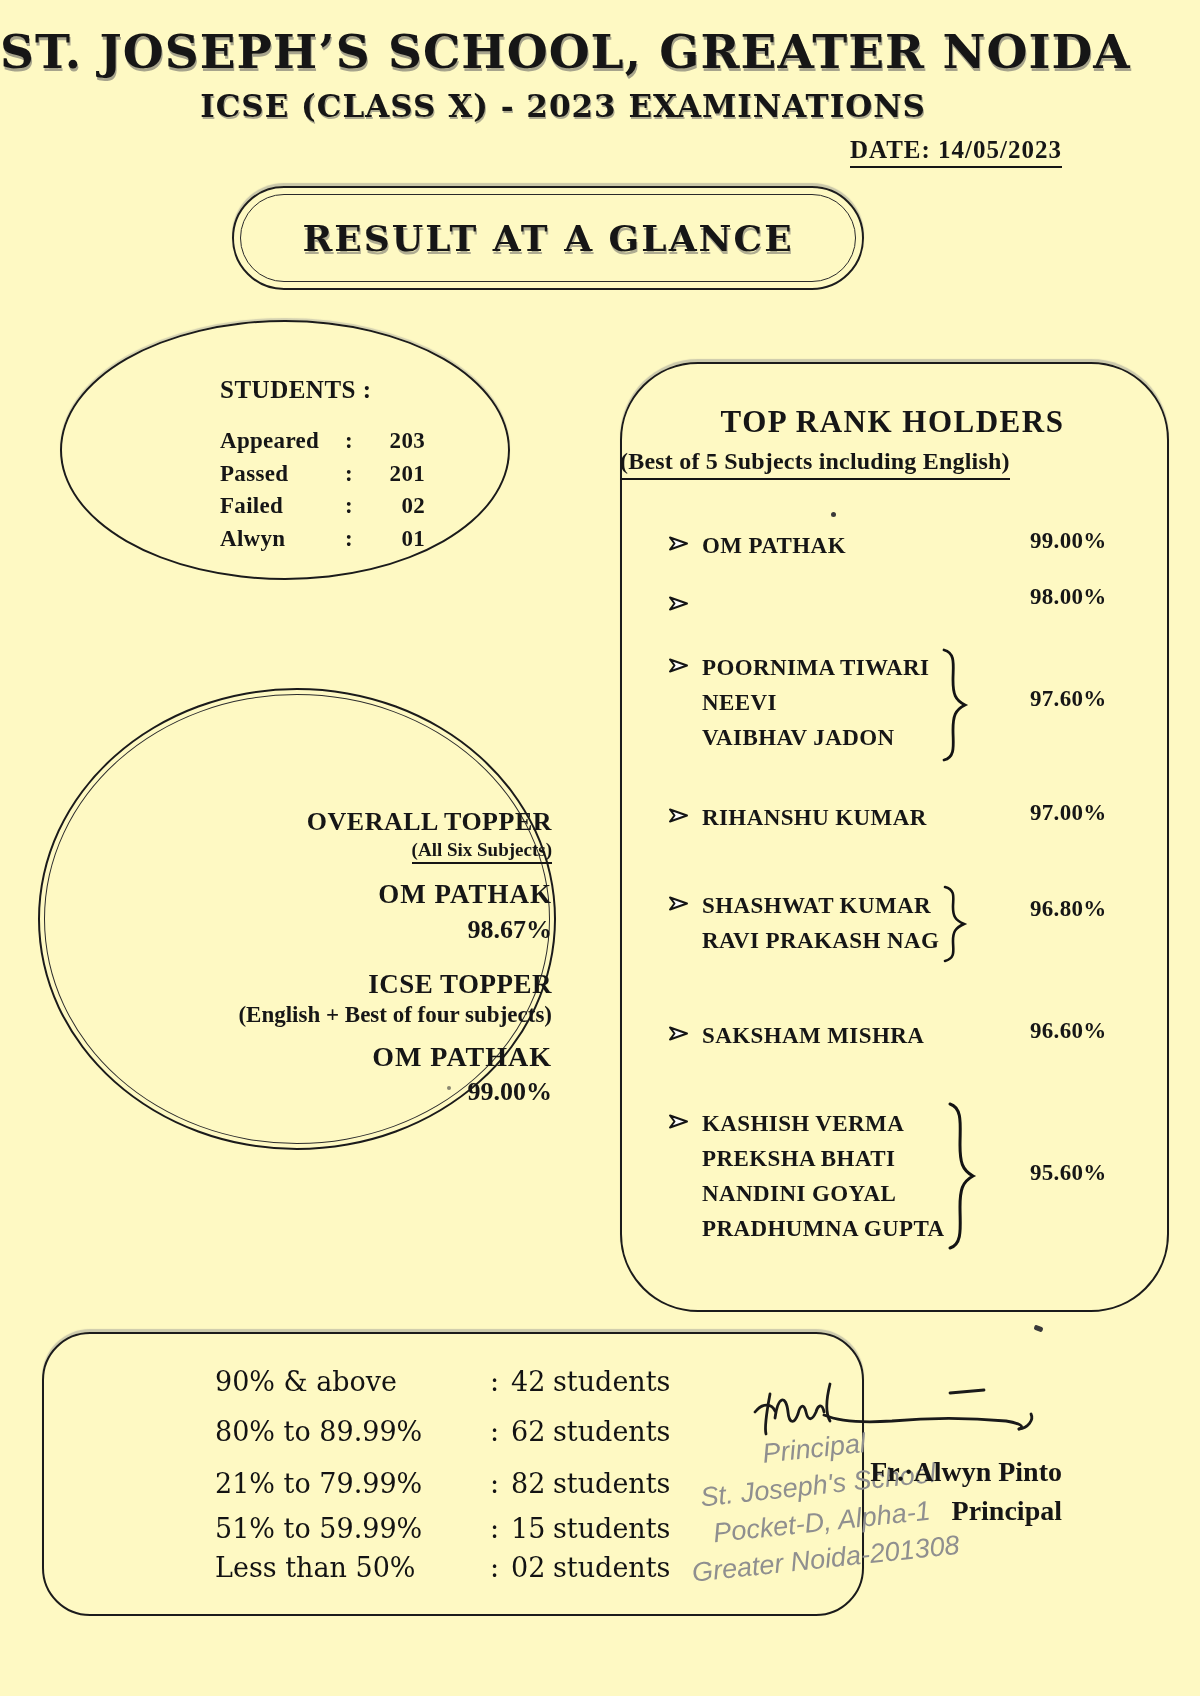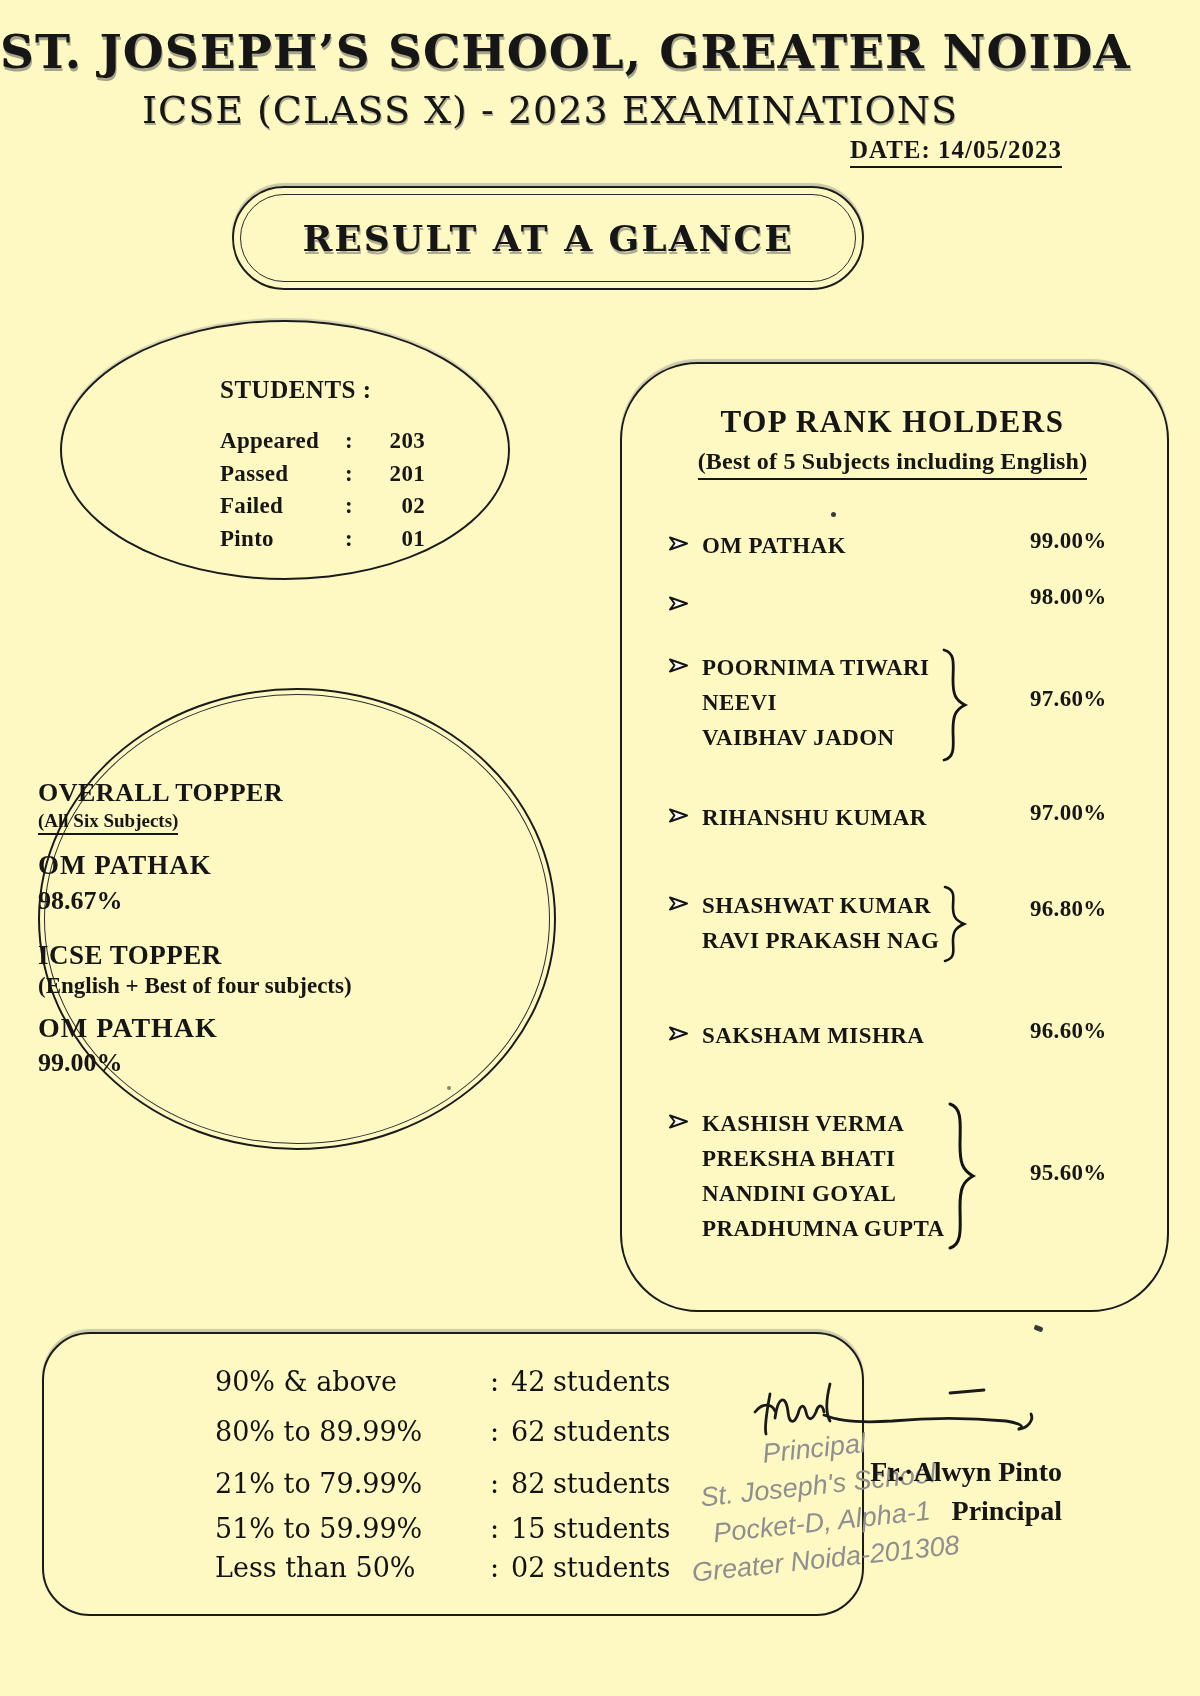--- a/index.html
+++ b/index.html
@@ -11,23 +11,23 @@
   
   .header{position:absolute; left:0; top:0; width:1100px; text-align:center;}
   .title{
     position:absolute; left:0; top:24px; width:1100px;
     font-family:"DejaVu Serif","Liberation Serif",serif;
     font-weight:700; font-size:47px; letter-spacing:1px;
     text-shadow:1px 3px 0 rgba(95,95,95,.55);
     white-space:nowrap;
   }
   .subtitle{
-    position:absolute; left:0; top:88px; width:1100px;
+    position:absolute; left:13px; top:88px; width:1100px;
     font-family:"DejaVu Serif","Liberation Serif",serif;
-    font-weight:400; font-size:38px; letter-spacing:1px;
+    font-weight:700; font-size:31px; letter-spacing:1px;
     text-shadow:1px 2px 0 rgba(95,95,95,.5);
     white-space:nowrap;
   }
   .date{
     position:absolute; top:136px; right:138px;
     font-weight:700; font-size:25px; letter-spacing:1px;
     border-bottom:2.5px solid #161616; padding-bottom:2px; white-space:nowrap;
   }
   
   .pill{
@@ -59,42 +59,42 @@
   
   .rankbox{
     position:absolute; left:620px; top:362px; width:545px; height:946px;
     border:2.5px solid #1b1b1b; border-radius:78px;
     box-shadow:0 -3px 1px rgba(145,145,145,.45);
   }
   .rank-heading{
     position:absolute; left:620px; top:404px; width:545px; text-align:center;
     font-weight:700; font-size:31px; letter-spacing:1.5px; white-space:nowrap;
   }
-  .rank-subheading-wrap{position:absolute; left:620px; top:448px; width:545px; text-align:center;}
+  .rank-subheading-wrap{position:absolute; left:620px; top:448px; width:545px; text-align:left;}
   .rank-subheading{
     display:inline-block; font-weight:700; font-size:24px; letter-spacing:.2px;
     border-bottom:2.5px solid #161616; padding-bottom:3px; white-space:nowrap;
   }
   .entry{position:absolute; left:668px; display:flex; gap:13px;}
   .bullet{flex:0 0 auto; margin-top:7px;}
   .names{font-weight:700; font-size:23px; letter-spacing:.4px; line-height:35px; white-space:nowrap;}
   .score{
     position:absolute; left:1030px; width:90px; text-align:left;
     font-weight:700; font-size:23px; letter-spacing:.3px; white-space:nowrap;
   }
   .brace{position:absolute;}
   
   .circle{
     position:absolute; left:38px; top:688px; width:514px; height:458px;
     border:2.5px solid #1b1b1b; border-radius:50%;
   }
   .circle::before{
     content:""; position:absolute; inset:4px; border:1.5px solid #2c2c2c; border-radius:50%;
   }
-  .cline{position:absolute; left:38px; width:514px; text-align:left; white-space:nowrap;}
+  .cline{position:absolute; left:38px; width:514px; text-align:right; white-space:nowrap;margin-top:29px;}
   .c1{top:778px; font-weight:700; font-size:26px; letter-spacing:.5px;}
   .c2{top:810px;}
   .c2 span{display:inline-block; font-weight:700; font-size:19px; border-bottom:2px solid #161616; padding-bottom:1px;}
   .c3{top:850px; font-weight:700; font-size:27px; letter-spacing:1px;}
   .c4{top:886px; font-weight:700; font-size:26px;}
   .c5{top:940px; font-weight:700; font-size:27px; letter-spacing:.5px;}
   .c6{top:973px; font-weight:700; font-size:23px;}
   .c7{top:1012px; font-weight:700; font-size:28px; letter-spacing:1px;}
   .c8{top:1048px; font-weight:700; font-size:26px;}
   
@@ -160,21 +160,21 @@
       <span class="lbl">Passed</span>
       <span class="sep">:</span>
       <span class="val">201</span>
     </div>
     <div class="students-row">
       <span class="lbl">Failed</span>
       <span class="sep">:</span>
       <span class="val">02</span>
     </div>
     <div class="students-row">
-      <span class="lbl">Pinto</span>
+      <span class="lbl">Alwyn</span>
       <span class="sep">:</span>
       <span class="val">01</span>
     </div>
   </div>
 
   <div class="rankbox"></div>
   <div class="rank-heading">TOP RANK HOLDERS</div>
   <div class="rank-subheading-wrap">
     <span class="rank-subheading">(Best of 5 Subjects including English)</span>
   </div>

